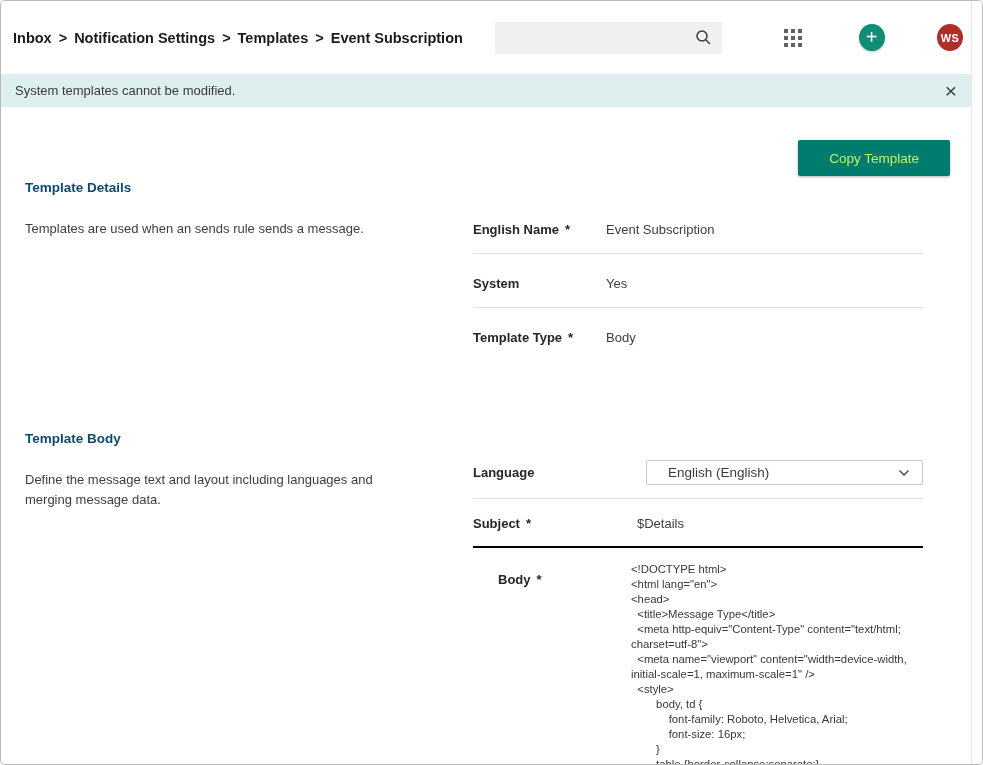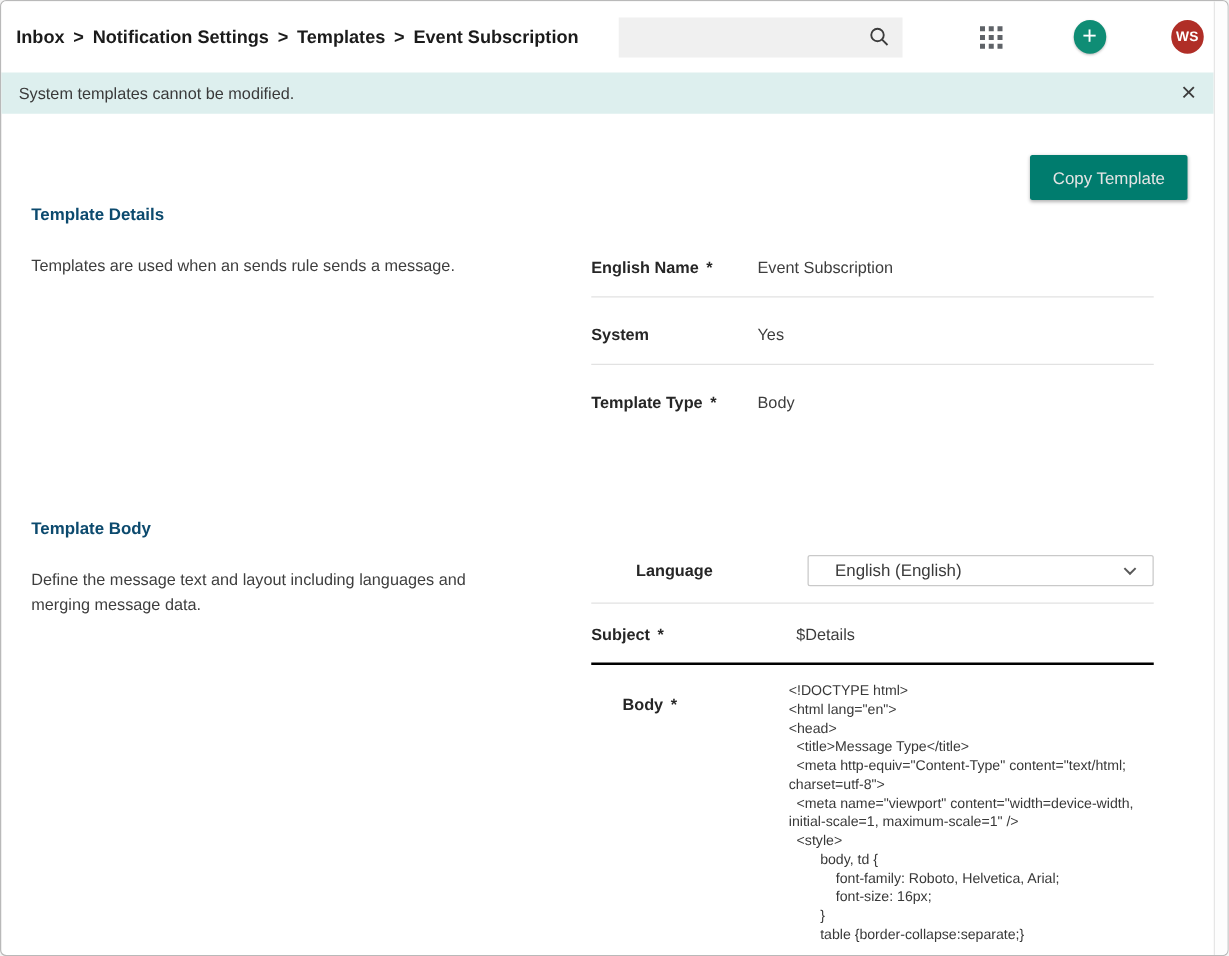--- a/index.html
+++ b/index.html
@@ -11,21 +11,21 @@
     border:1px solid #b9b9b9; border-radius:5px;
     overflow:hidden; position:relative; margin:0 auto;
   }
   .scroll-gutter {
     position:absolute; top:0; right:0; width:11px; height:100%;
     background:#fdfdfd; border-left:1px solid #e6e6e6;
   }
   .page { margin-right:11px; }
 
   
-  .topbar { height:57px; display:flex; align-items:center; padding:0 8px 0 12px; background:#fff;gap:32px; }
+  .topbar { height:73px; display:flex; align-items:center; padding:0 8px 0 12px; background:#fff;gap:32px; }
   .breadcrumb { font-size:14.5px; font-weight:bold; color:#1b1b1b; white-space:nowrap; }
   .breadcrumb .sep { margin:0 7px; font-weight:bold; }
   .search {
     margin-left:auto; width:233px; height:32px; background:#f0f0f0;
     display:flex; align-items:center; padding:0 10px 0 12px;
   }
   .search input { flex:1; border:0; background:transparent; outline:none; font-size:13px; color:#333; min-width:0; }
   .search svg { flex:none; }
   .grid-icon { margin-left:30px; display:grid; grid-template-columns:repeat(3,4px); grid-auto-rows:4px; gap:3px; cursor:pointer; }
   .grid-icon i { background:#5f6368; display:block; }
@@ -41,21 +41,21 @@
   }
 
   
   .banner { height:33px; display:flex; align-items:center; padding:0 6px 0 14px; font-size:13px; color:#3a3a3a; }
   .banner-close { margin-left:auto; background:none; border:0; font-size:21px; line-height:1; color:#3c3c3c; cursor:pointer; padding:0 8px; }
 
   
   main { padding:0 50px 0 24px; }
   .btn-row { display:flex; justify-content:flex-end; margin-top:33px; margin-right:-29px; }
   .copy-btn {
-    height:36px; padding:0 18px; border:0; border-radius:2px; color:#e5e5e5;
+    height:36px; padding:0 31px; border:0; border-radius:2px; color:#bef264;
     font-size:13.5px; cursor:pointer; box-shadow:0 1px 3px rgba(0,0,0,.3);
     font-family:"Liberation Sans", sans-serif;
   }
 
   .section { display:grid; grid-template-columns:448px 450px; }
   .section h2 { font-size:13.5px; font-weight:bold; color:#0c4a6e; }
   .section .desc { font-size:13px; color:#3e3e3e; margin-top:24px; max-width:385px; line-height:1.55; }
 
   .sec-details { margin-top:4px; }
   .sec-details .rightcol { margin-top:20px; }
@@ -65,21 +65,21 @@
   }
   .field-row.last { border-bottom:0; }
   .field-label { font-size:13px; font-weight:bold; color:#262626; }
   .req { margin-left:6px; font-weight:bold; }
   .field-value { font-size:13px; color:#3d3d3d; }
 
   .sec-body { margin-top:70px; }
   .sec-body .rightcol { margin-top:29px; }
   .language-row {
     display:grid; grid-template-columns:133px 1fr; align-items:center;
-    padding-bottom:13px; border-bottom:1px solid #e2e2e2;text-align:center;
+    padding-bottom:13px; border-bottom:1px solid #e2e2e2;
   }
   .select-box {
     height:25px; border:1px solid #c9c9c9; border-radius:2px; background:#fff;
     display:flex; align-items:center; padding:0 12px 0 21px;
     font-size:13.5px; color:#3b3b3b; cursor:pointer;margin-left:40px;
   }
   .select-box svg { margin-left:auto; }
   .subject-row {
     display:grid; grid-template-columns:133px 1fr; align-items:start;
     padding:17px 0 15px; border-bottom:2px solid #000000;gap:31px;

